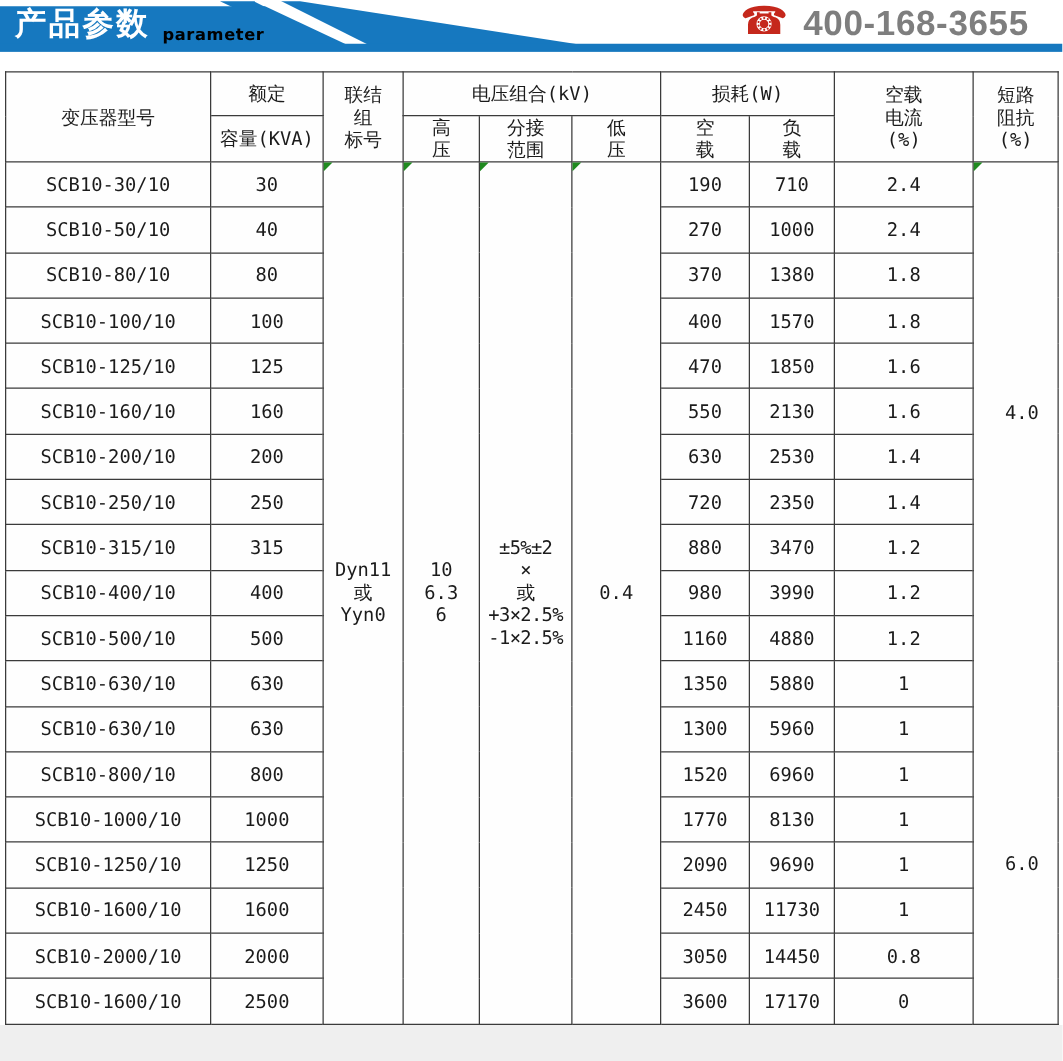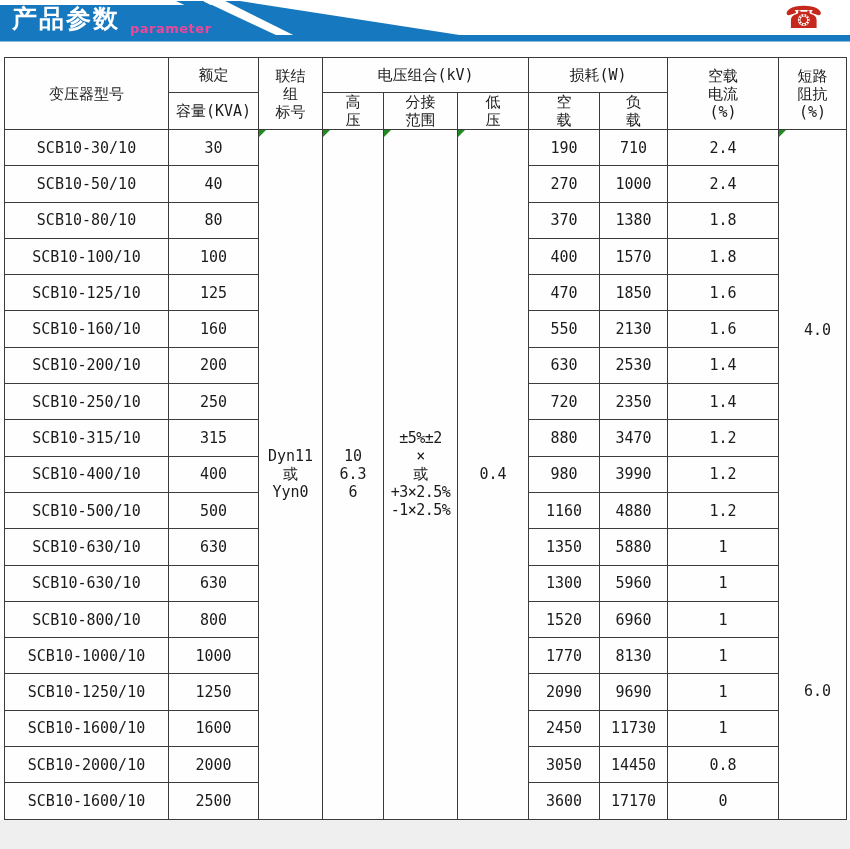--- a/index.html
+++ b/index.html
@@ -9,21 +9,21 @@
     font-family:"DejaVu Sans","Liberation Sans",sans-serif;
   }
   
   .banner{position:absolute;left:0;top:0;width:830px;height:42px;}
   .banner svg{position:absolute;left:0;top:0;display:block;}
   .banner-title{
     position:absolute;left:12px;top:5px;color:#ffffff;
     font-size:25px;font-weight:bold;letter-spacing:2px;line-height:1.1;
   }
   .banner-subtitle{
-    position:absolute;left:130px;top:21px;color:#ec4899;
+    position:absolute;left:130px;top:21px;color:#000000;
     font-size:13px;font-weight:bold;letter-spacing:0.5px;
   }
   .phone-group{
     position:absolute;right:7px;top:2px;height:34px;
     display:flex;align-items:center;gap:12px;cursor:pointer;
   }
   .phone-icon{font-size:31px;line-height:1;transform:translateY(-2px);}
   .phone-number{
     font-family:"Liberation Sans","DejaVu Sans",sans-serif;
     font-size:28px;font-weight:bold;letter-spacing:0.5px;
@@ -67,20 +67,21 @@
   <svg width="850" height="42" viewBox="0 0 850 42">
     <polygon points="176,1 240,1 466,36 250,36" fill="#1678bf"></polygon>
     <line x1="206" y1="-3" x2="298" y2="43" stroke="#ffffff" stroke-width="10"></line>
     <polygon points="0,5 212,5 278,36 0,36" fill="#1678bf"></polygon>
     <rect x="0" y="35" width="850" height="6.5" fill="#1678bf"></rect>
   </svg>
   <div class="banner-title">产品参数</div>
   <div class="banner-subtitle">parameter</div>
   <div class="phone-group">
     <span class="phone-icon" style="color: rgb(197, 40, 28);">☎</span>
+    <span class="phone-number" style="color: rgb(126, 126, 126);">400-168-3655</span>
   </div>
 </header>
 
 <table class="params-table">
   <colgroup>
     <col style="width:164px">
       <col style="width:90px">
       <col style="width:64px">
     <col style="width:61px">
       <col style="width:74px">

